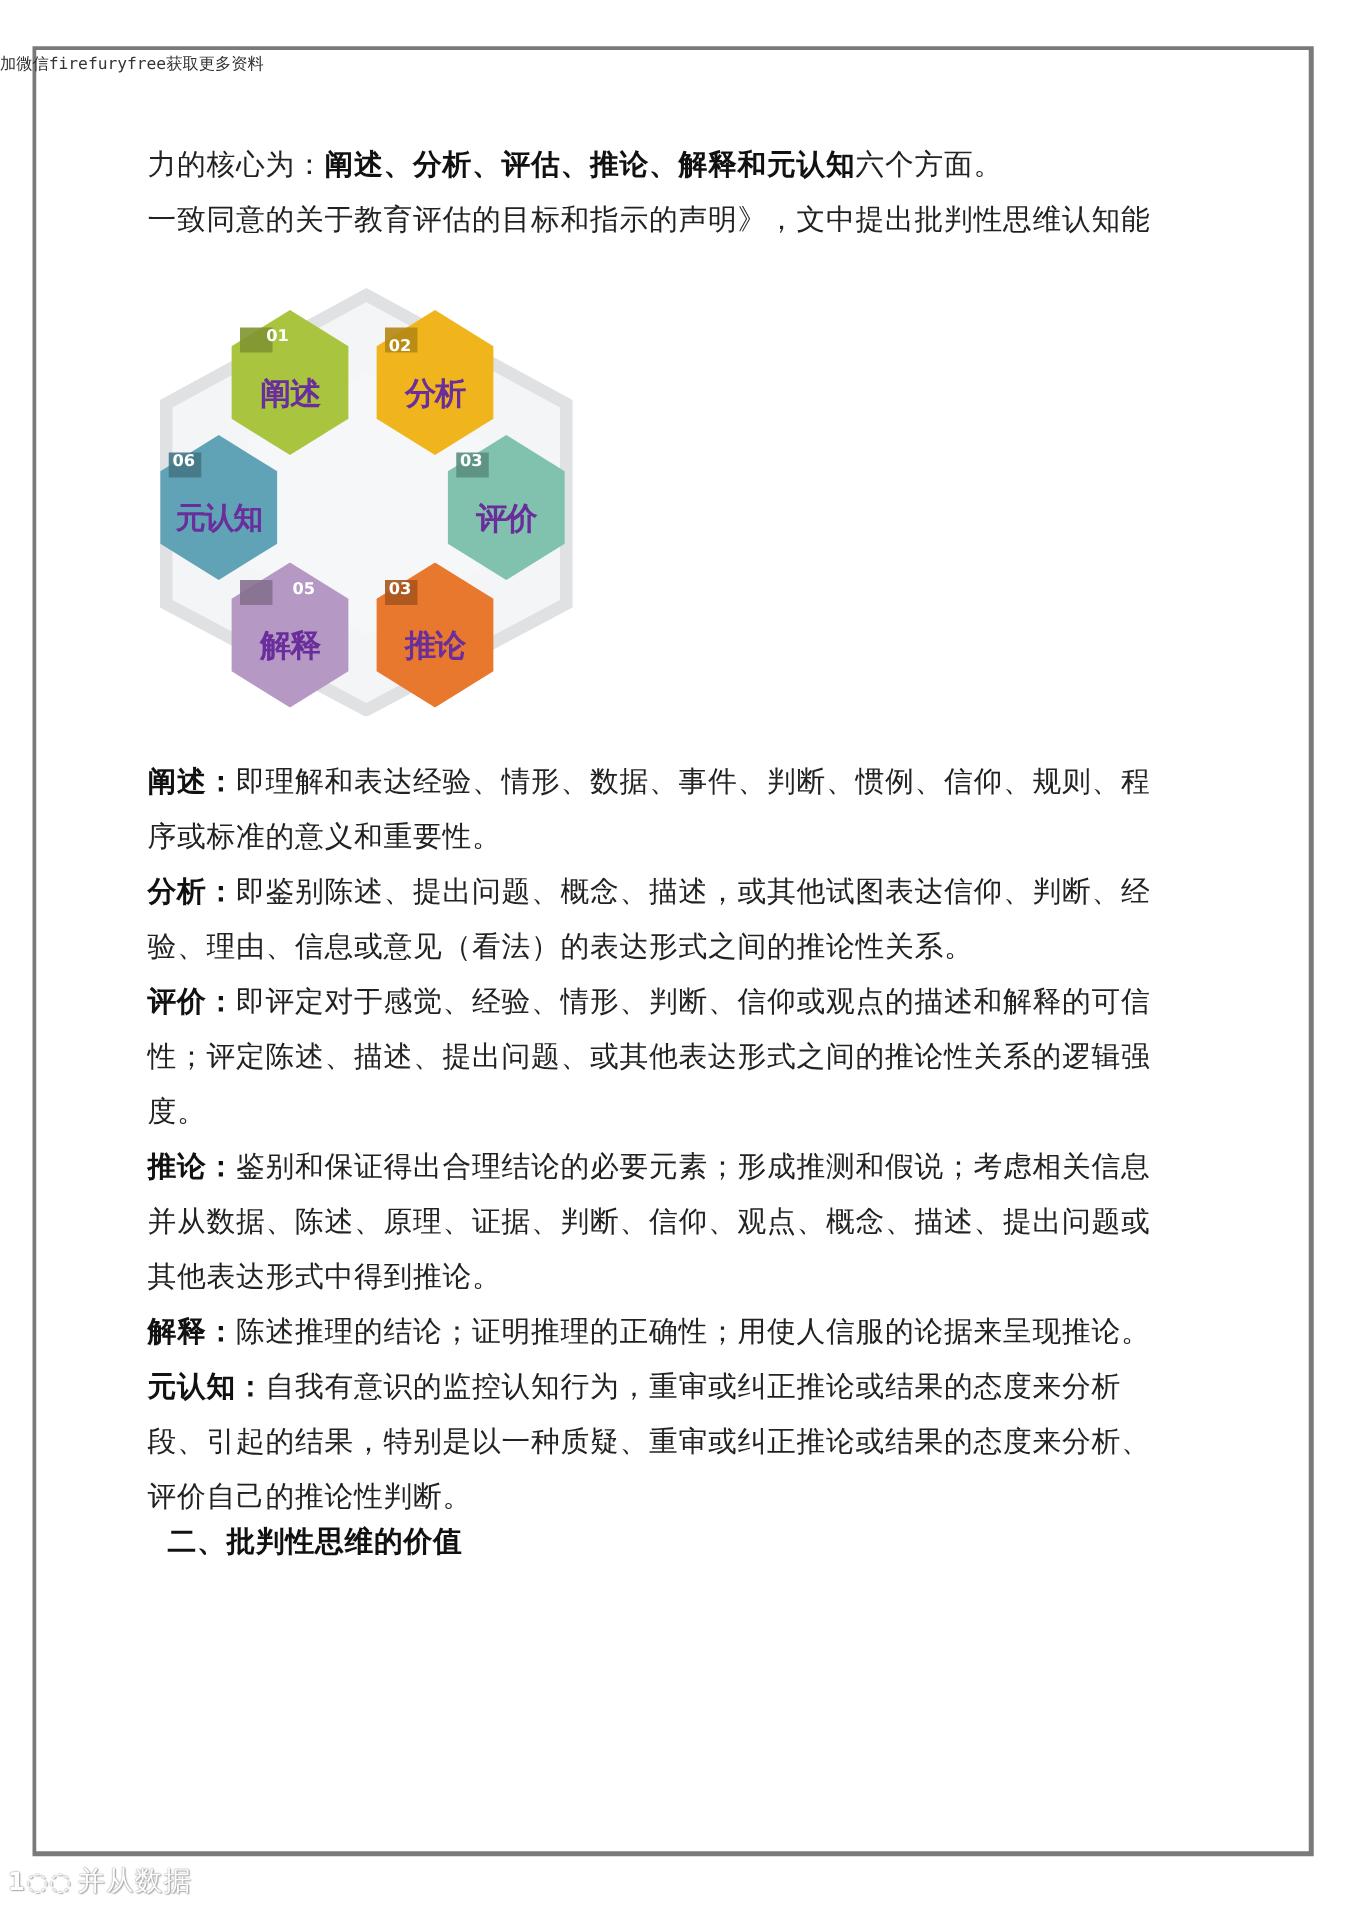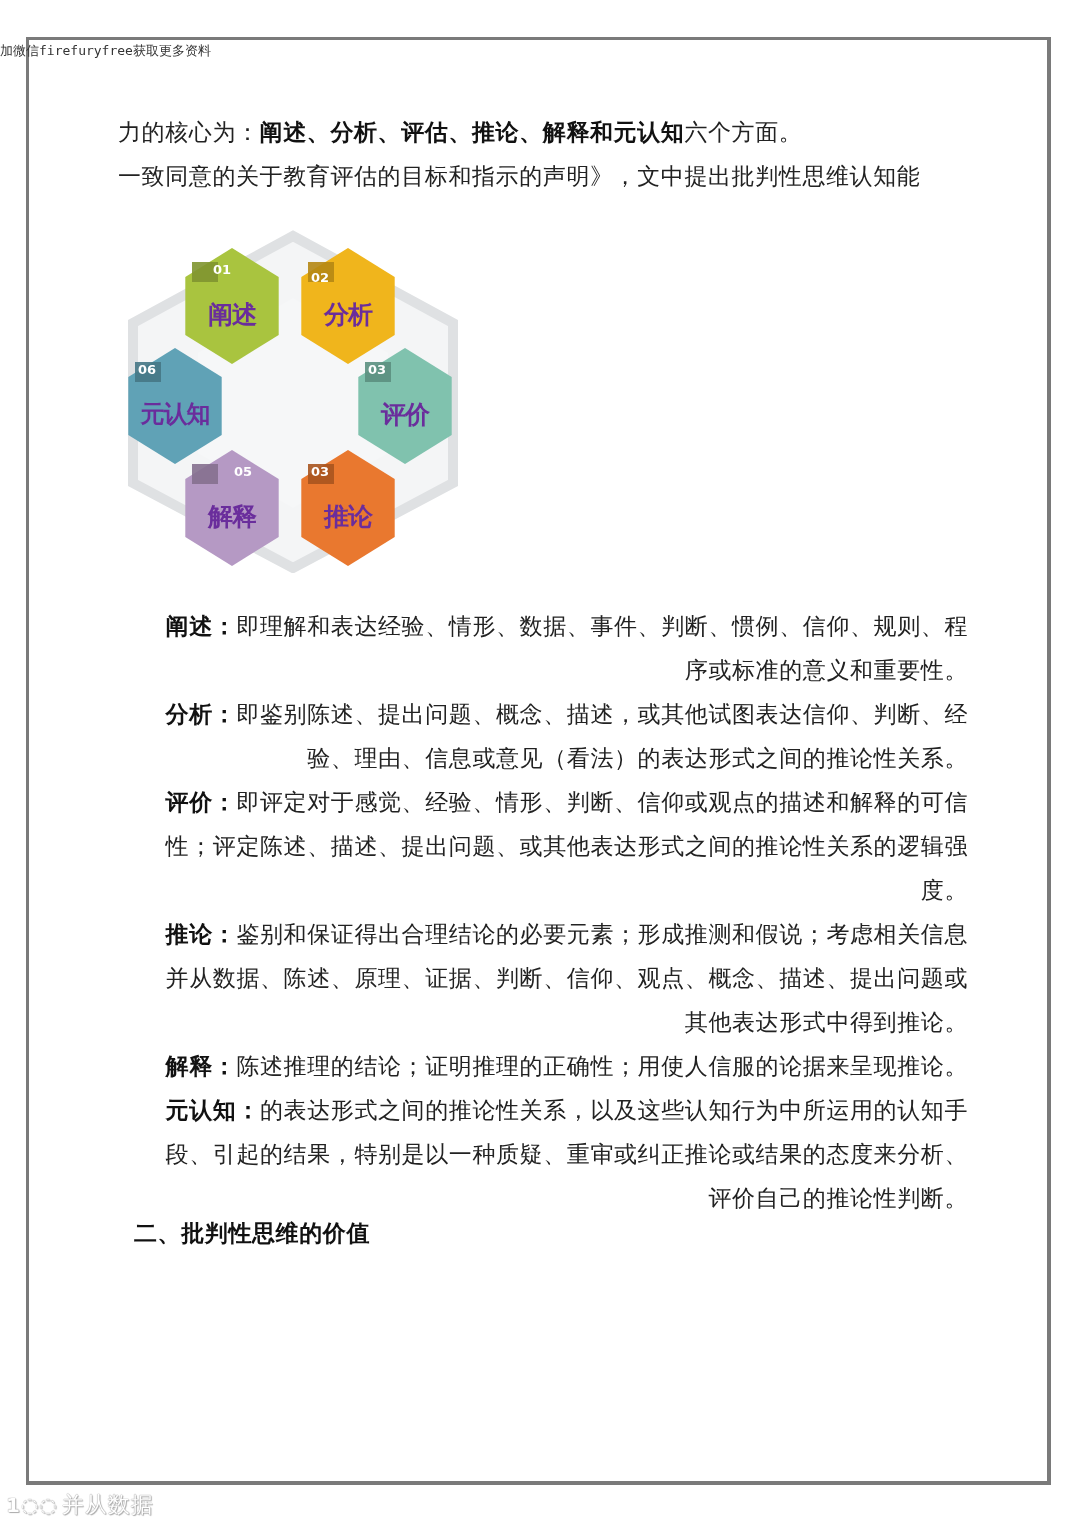--- a/index.html
+++ b/index.html
@@ -110,21 +110,21 @@
         <svg width="116" height="116" style="position:absolute;left:0;top:0">
          <polygon points="58.0,0.0 104.7,29.0 104.7,87.0 58.0,116.0 11.3,87.0 11.3,29.0" fill="#60a2b6"></polygon>
          <polygon points="18,14 44,14 44,34 18,34" fill="#467785" opacity="0.9"></polygon>
        </svg>
        <div class="hex-label" style="position:absolute;left:21px;top:14px;font-size:13px;color:#fff;">06</div>
        <div class="hex-label" style="position:absolute;left:0;width:116px;top:50px;text-align:center;font-size:24px;color:#6a2d9c;letter-spacing:-1px;">元认知</div>
       </div>
     </div>
 </div>
 
-<div class="para" style="top:604px;text-align:right;" id="defs">
+<div class="para" style="top:604px;" id="defs">
     <div>
       <div><span class="term">阐述</span><span class="term">：</span><span>即理解和表达经验、情形、数据、事件、判断、惯例、信仰、规则、程</span></div>
       <div><span>序或标准的意义和重要性。</span></div>
     </div>
     <div>
       <div><span class="term">分析</span><span class="term">：</span><span>即鉴别陈述、提出问题、概念、描述，或其他试图表达信仰、判断、经</span></div>
       <div><span>验、理由、信息或意见（看法）的表达形式之间的推论性关系。</span></div>
     </div>
     <div>
       <div><span class="term">评价</span><span class="term">：</span><span>即评定对于感觉、经验、情形、判断、信仰或观点的描述和解释的可信</span></div>
@@ -133,21 +133,21 @@
     </div>
     <div>
       <div><span class="term">推论</span><span class="term">：</span><span>鉴别和保证得出合理结论的必要元素；形成推测和假说；考虑相关信息</span></div>
       <div><span>并从数据、陈述、原理、证据、判断、信仰、观点、概念、描述、提出问题或</span></div>
       <div><span>其他表达形式中得到推论。</span></div>
     </div>
     <div>
       <div><span class="term">解释</span><span class="term">：</span><span>陈述推理的结论；证明推理的正确性；用使人信服的论据来呈现推论。</span></div>
     </div>
     <div>
-      <div><span class="term">元认知</span><span class="term">：</span><span>的表达形式之间的推论性关系，以及这些认知行为中所运用的认知手</span></div>
+      <div><span class="term">元认知</span><span class="term">：</span><span>自我有意识的监控认知行为，重审或纠正推论或结果的态度来分析</span></div>
       <div><span>段、引起的结果，特别是以一种质疑、重审或纠正推论或结果的态度来分析、</span></div>
       <div><span>评价自己的推论性判断。</span></div>
     </div>
   </div>
 
 <div class="heading">二、批判性思维的价值</div>
 
 <div class="watermark">
   <span class="wm-logo">1◌◌</span>
   <span>并从数据</span>

